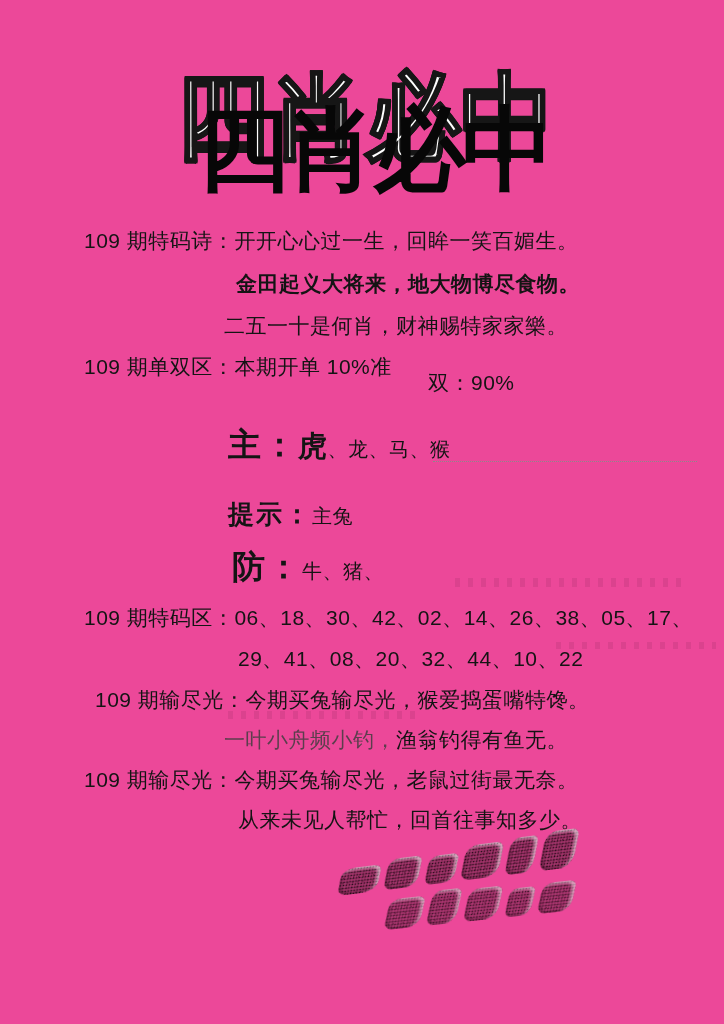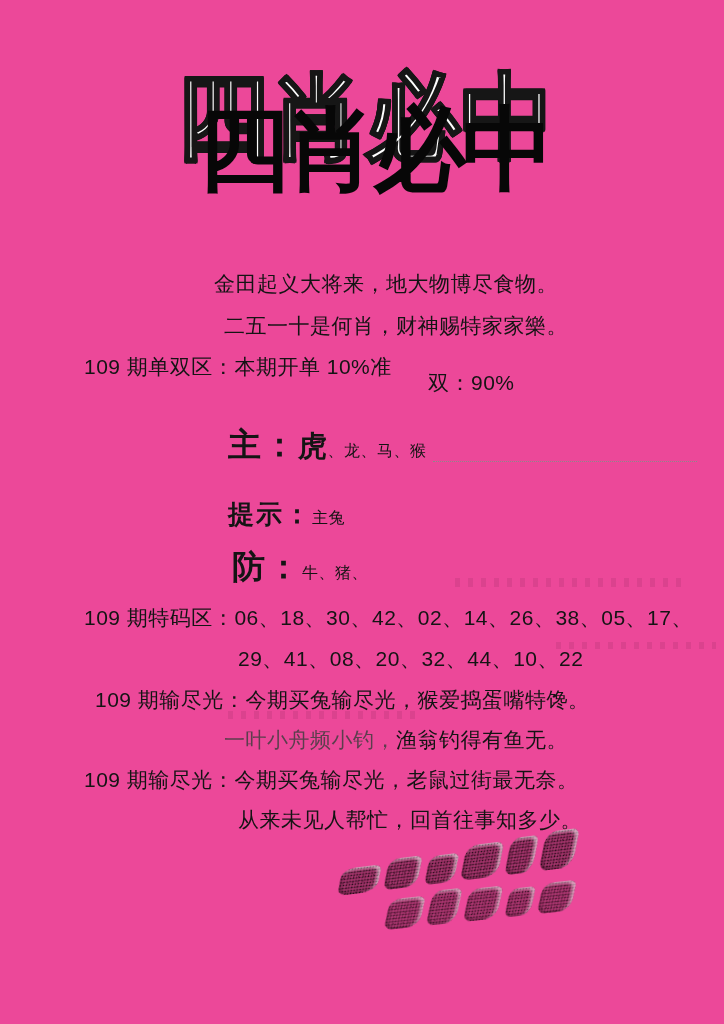--- a/index.html
+++ b/index.html
@@ -26,21 +26,21 @@
     color:#070707; white-space:nowrap;
   }
   
   .line {
     position:absolute; font-size:21px; line-height:1.25; letter-spacing:0.5px;
     white-space:nowrap; color:#141414;
   }
   .big-label  { font-size:33px; font-weight:600; letter-spacing:2px; }
   .big-first  { font-size:29px; font-weight:600; }
   .mid-label  { font-size:26px; font-weight:600; letter-spacing:2px; }
-  .small-text { font-size:16px; }
+  .small-text { font-size:20px; }
   .faded      { color:#3d3d3d; opacity:0.82; }
   .underline-dotted {
     position:absolute; height:0;
     border-bottom:1.5px dotted #8a8a8a;
   }
   
   .smudge {
     position:absolute; opacity:.4; filter:blur(.3px);
     background:repeating-linear-gradient(90deg, rgba(0,0,0,.18) 0 5px, transparent 5px 13px);
   }
@@ -62,21 +62,24 @@
   }
 </style>
 </head>
 <body>
 
 <div class="page">
 
   <div class="title-outline">四肖必中</div>
   <div class="title-solid">四肖必中</div>
 
-  <div class="line" style="left:214px; top:271px;">
+  <div class="line" style="left:84px; top:228px;">
+    <span>109 期特码诗：</span><span>开开心心过一生，回眸一笑百媚生。</span>
+  </div>
+  <div class="line" style="left:236px; top:271px;font-weight:bold;">
     <span>金田起义大将来，地大物博尽食物。</span>
   </div>
   <div class="line" style="left:224px; top:313px;">
     <span>二五一十是何肖，财神赐特家家樂。</span>
   </div>
 
   <div class="line" style="left:84px; top:354px;">
     <span>109 期单双区：</span><span>本期开单 10%准</span>
   </div>
   <div class="line" style="left:428px; top:370px;">

